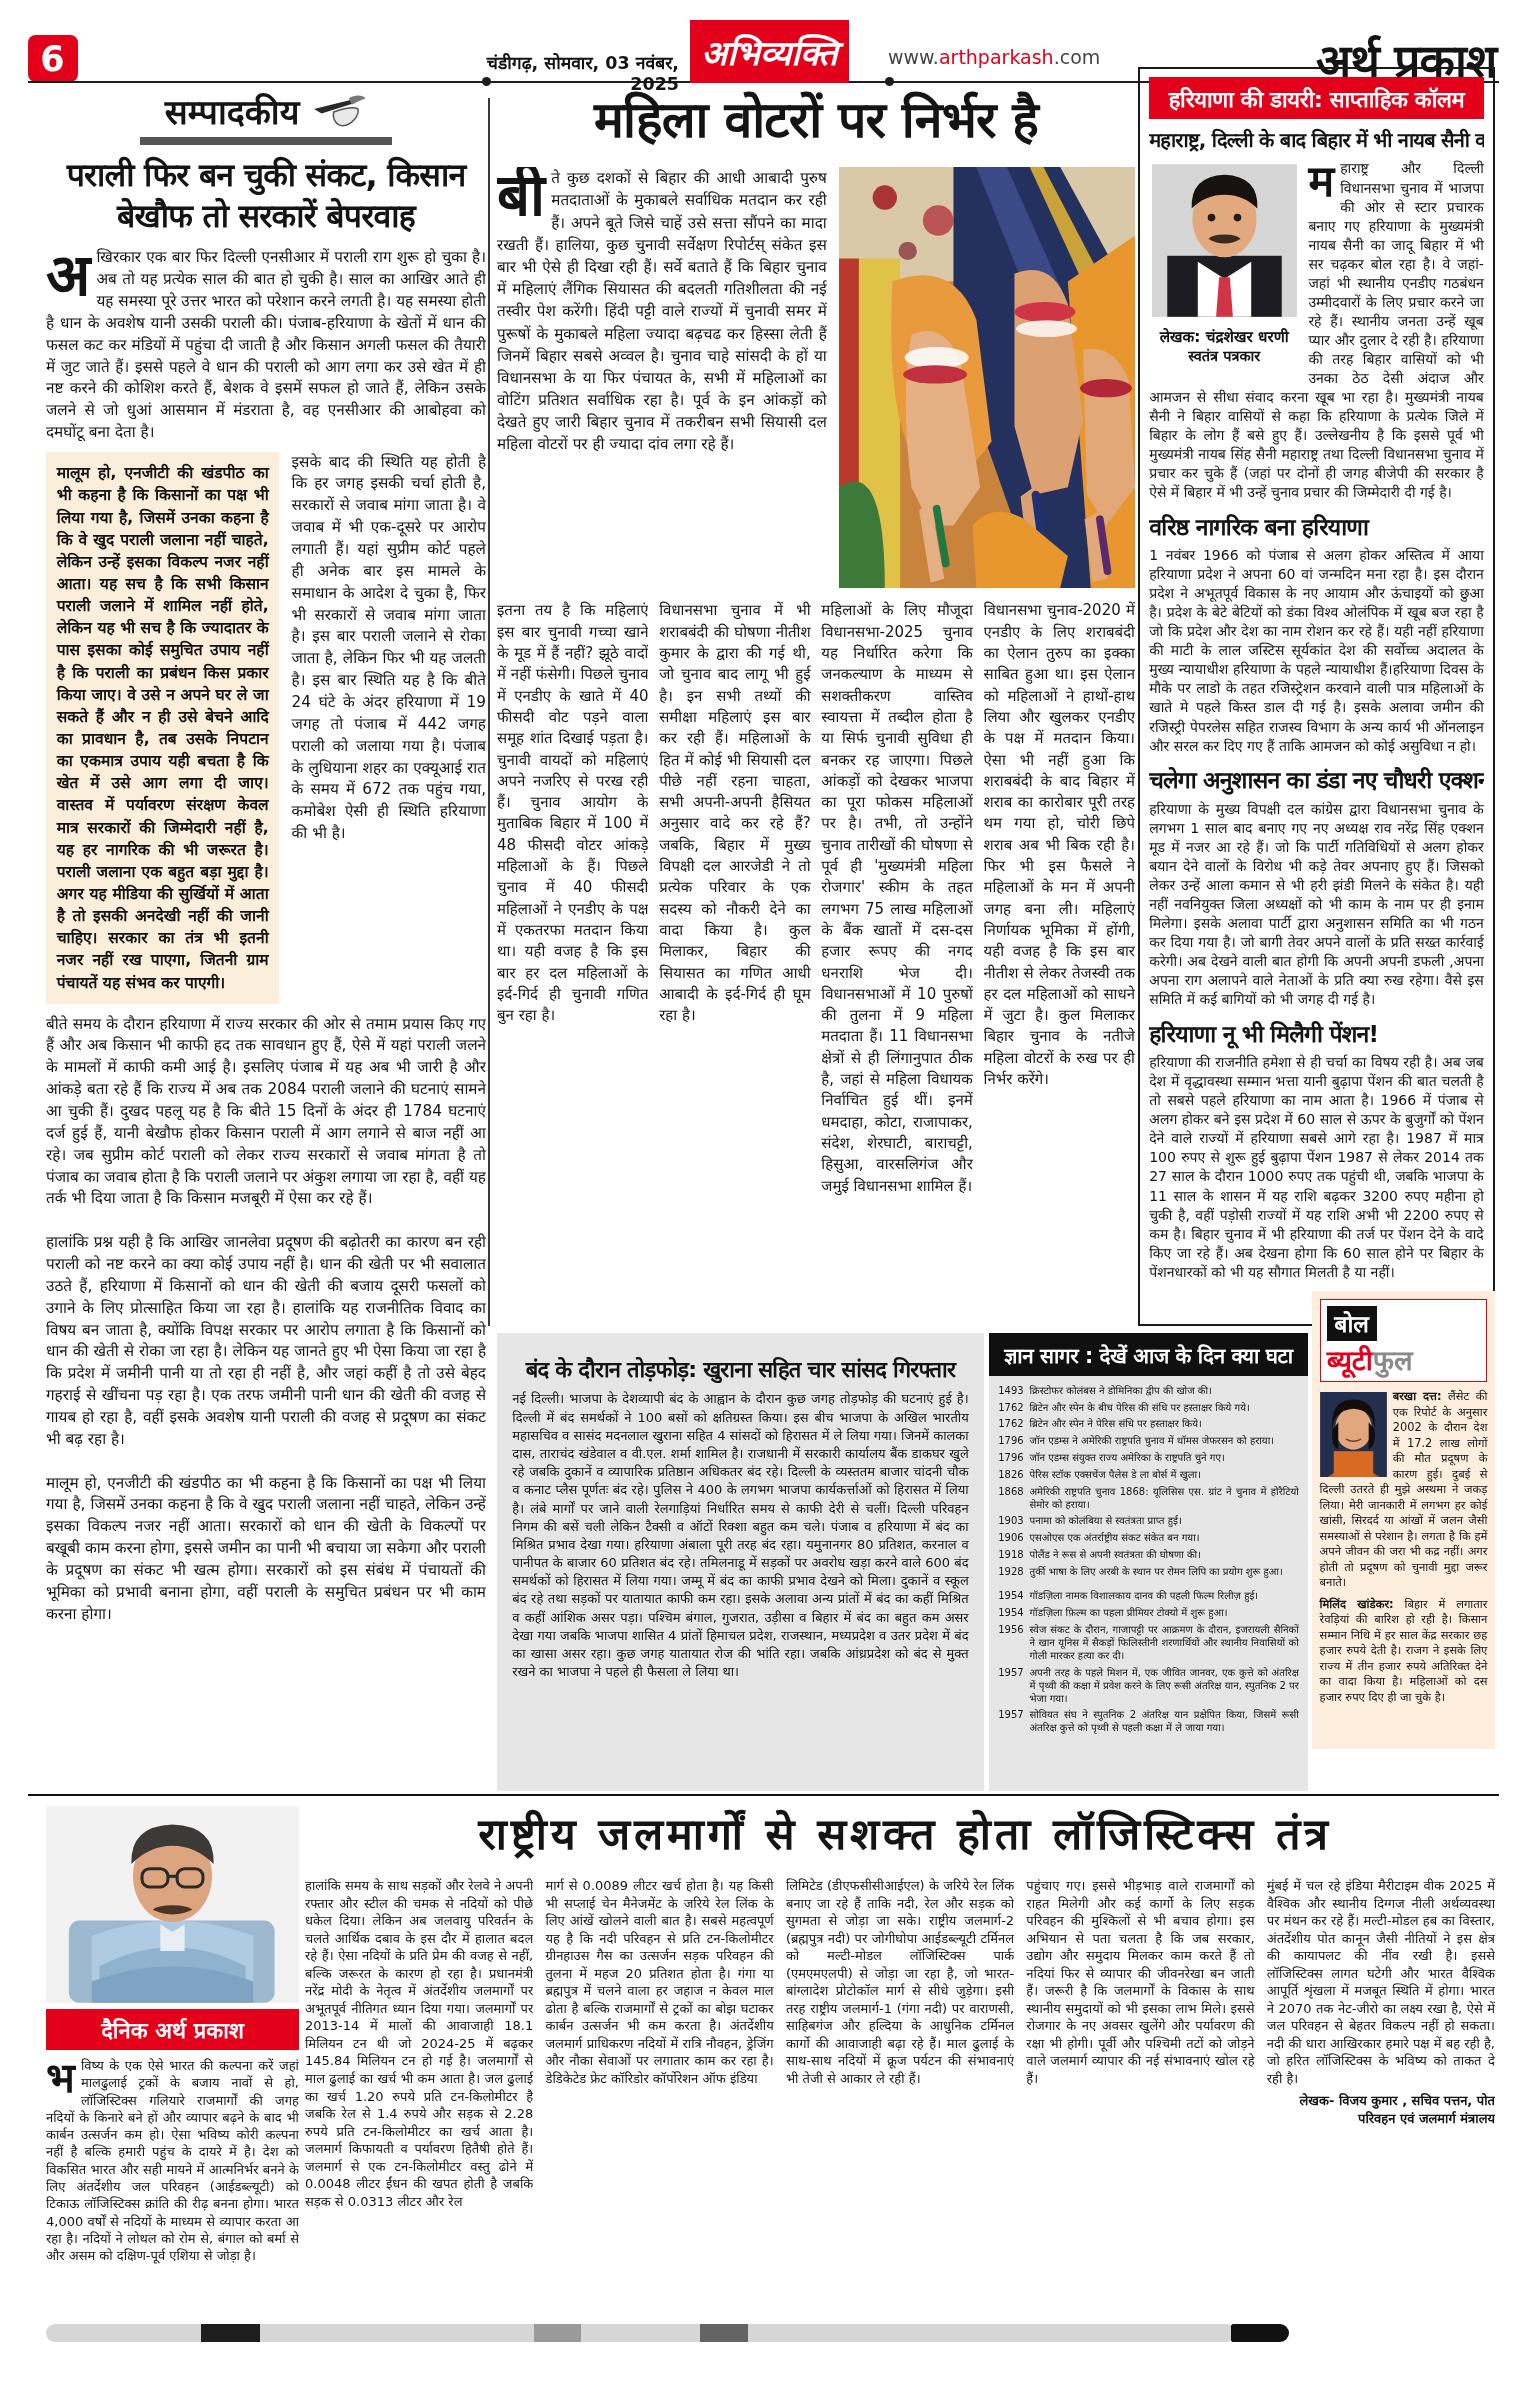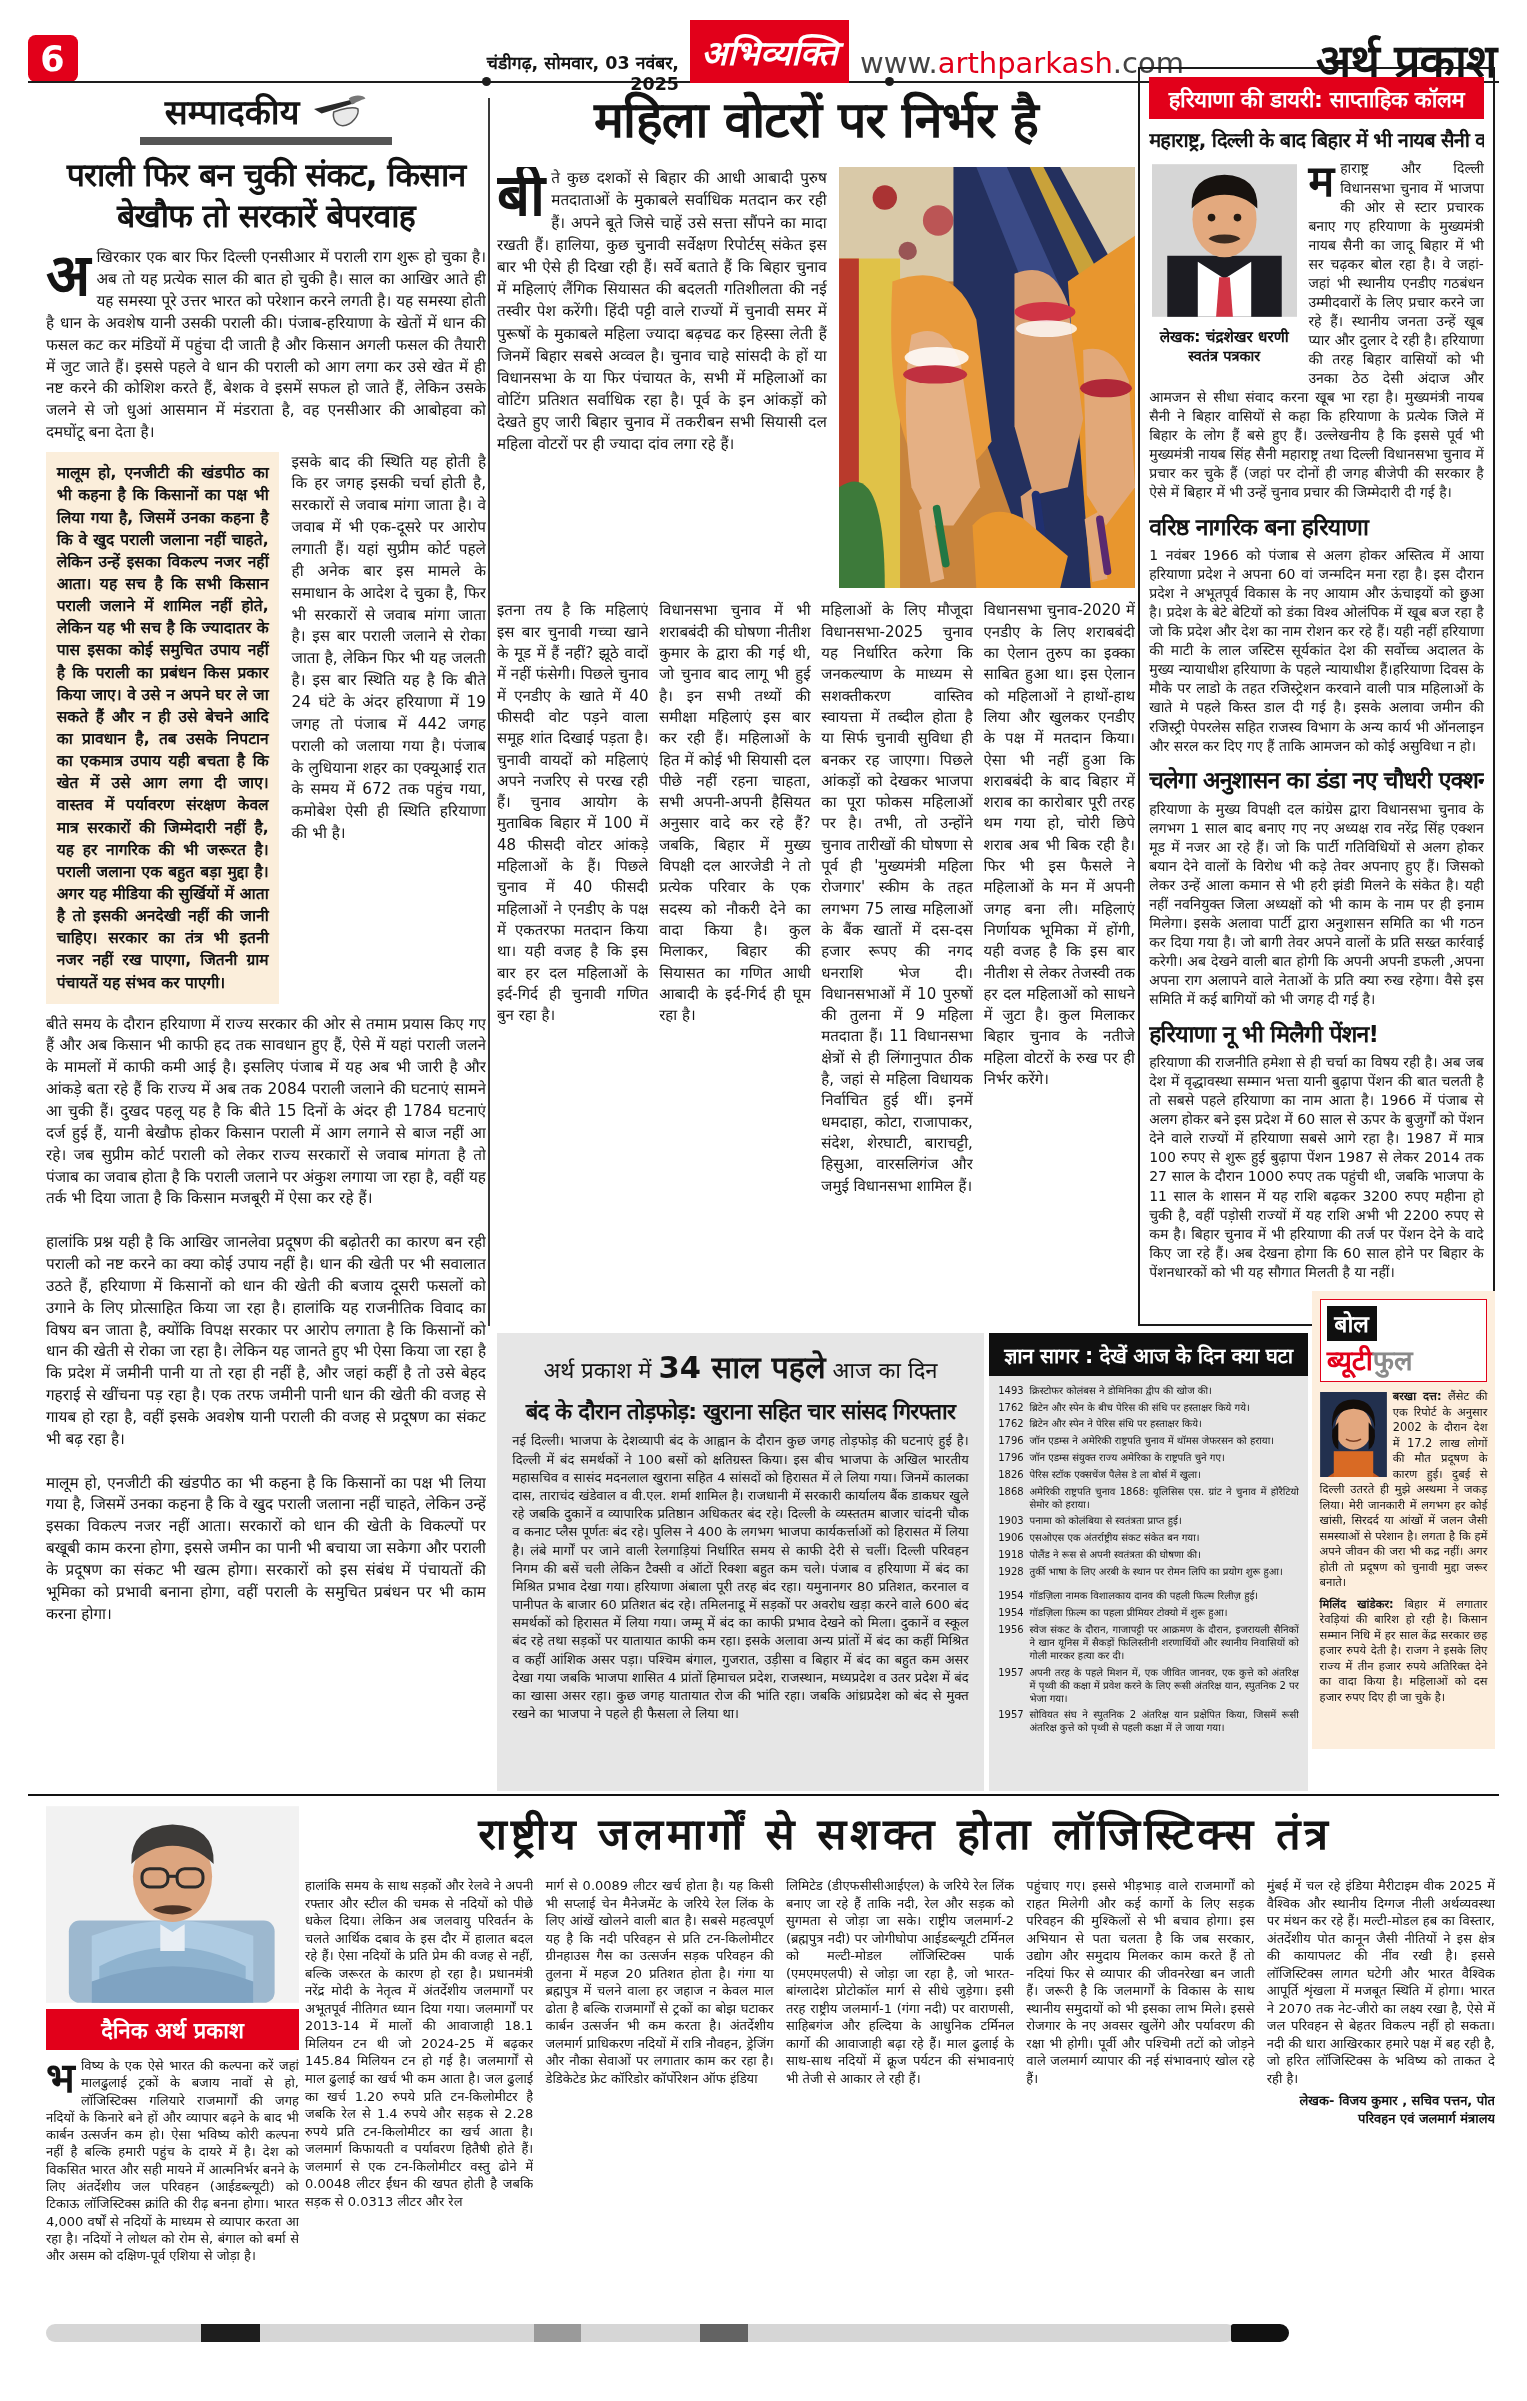--- a/index.html
+++ b/index.html
@@ -11,21 +11,21 @@
   .hidden-overflow{overflow:hidden;}
 
   
   .pagenum{left:27.5px;top:35px;width:50px;height:47px;background:#e2001a;border-radius:7.6px;
            color:#fff;font-size:35px;font-weight:bold;display:flex;align-items:center;justify-content:center;}
   .header-rule{left:27.5px;top:81px;width:1471px;height:2.3px;background:#1d1d1d;}
   .header-dot{width:9.2px;height:9.2px;border-radius:50%;background:#1d1d1d;top:77px;}
   .dateline{left:450px;top:50px;width:229px;font-size:17.5px;font-weight:bold;text-align:right;}
   .section-box{left:690px;top:20px;width:159px;height:63px;background:#e2001a;color:#fff;
                font-size:34px;font-weight:bold;font-style:italic;display:flex;align-items:center;justify-content:center;}
-  .website{left:860px;top:46px;font-size:29px;color:#444;}
+  .website{left:888px;top:46px;font-size:19px;color:#444;}
   .website .brand{color:#e2001a;}
   .masthead{right:30.5px;top:27.5px;font-size:46px;font-weight:800;letter-spacing:-0.8px;}
 
   .v-rule{left:488px;top:98px;width:1.5px;height:1228px;background:#3a3a3a;}
   .bottom-rule{left:27.5px;top:1794px;width:1471px;height:2.3px;background:#111;}
 
   
   .editorial{left:46px;top:88px;width:440px;height:1703px;}
   .ed-kicker-row{text-align:center;font-size:34px;font-weight:bold;}
   .ed-kicker-bar{width:252px;height:8.4px;background:#555;margin:3.1px auto 9.2px auto;}
@@ -206,21 +206,20 @@
     </div>
     <div class="diary-sub">वरिष्ठ नागरिक बना हरियाणा</div>
     <div class="diary-body jt">1 नवंबर 1966 को पंजाब से अलग होकर अस्तित्व में आया हरियाणा प्रदेश ने अपना 60 वां जन्मदिन मना रहा है। इस दौरान प्रदेश ने अभूतपूर्व विकास के नए आयाम और ऊंचाइयों को छुआ है। प्रदेश के बेटे बेटियों को डंका विश्व ओलंपिक में खूब बज रहा है जो कि प्रदेश और देश का नाम रोशन कर रहे हैं। यही नहीं हरियाणा की माटी के लाल जस्टिस सूर्यकांत देश की सर्वोच्च अदालत के मुख्य न्यायाधीश हरियाणा के पहले न्यायाधीश हैं।हरियाणा दिवस के मौके पर लाडो के तहत रजिस्ट्रेशन करवाने वाली पात्र महिलाओं के खाते मे पहले किस्त डाल दी गई है। इसके अलावा जमीन की रजिस्ट्री पेपरलेस सहित राजस्व विभाग के अन्य कार्य भी ऑनलाइन और सरल कर दिए गए हैं ताकि आमजन को कोई असुविधा न हो।</div>
     <div class="diary-sub">चलेगा अनुशासन का डंडा नए चौधरी एक्शन मोड में</div>
     <div class="diary-body jt">हरियाणा के मुख्य विपक्षी दल कांग्रेस द्वारा विधानसभा चुनाव के लगभग 1 साल बाद बनाए गए नए अध्यक्ष राव नरेंद्र सिंह एक्शन मूड में नजर आ रहे हैं। जो कि पार्टी गतिविधियों से अलग होकर बयान देने वालों के विरोध भी कड़े तेवर अपनाए हुए हैं। जिसको लेकर उन्हें आला कमान से भी हरी झंडी मिलने के संकेत है। यही नहीं नवनियुक्त जिला अध्यक्षों को भी काम के नाम पर ही इनाम मिलेगा। इसके अलावा पार्टी द्वारा अनुशासन समिति का भी गठन कर दिया गया है। जो बागी तेवर अपने वालों के प्रति सख्त कार्रवाई करेगी। अब देखने वाली बात होगी कि अपनी अपनी डफली ,अपना अपना राग अलापने वाले नेताओं के प्रति क्या रुख रहेगा। वैसे इस समिति में कई बागियों को भी जगह दी गई है।</div>
     <div class="diary-sub">हरियाणा नू भी मिलैगी पेंशन!</div>
     <div class="diary-body jt">हरियाणा की राजनीति हमेशा से ही चर्चा का विषय रही है। अब जब देश में वृद्धावस्था सम्मान भत्ता यानी बुढ़ापा पेंशन की बात चलती है तो सबसे पहले हरियाणा का नाम आता है। 1966 में पंजाब से अलग होकर बने इस प्रदेश में 60 साल से ऊपर के बुजुर्गों को पेंशन देने वाले राज्यों में हरियाणा सबसे आगे रहा है। 1987 में मात्र 100 रुपए से शुरू हुई बुढ़ापा पेंशन 1987 से लेकर 2014 तक 27 साल के दौरान 1000 रुपए तक पहुंची थी, जबकि भाजपा के 11 साल के शासन में यह राशि बढ़कर 3200 रुपए महीना हो चुकी है, वहीं पड़ोसी राज्यों में यह राशि अभी भी 2200 रुपए से कम है। बिहार चुनाव में भी हरियाणा की तर्ज पर पेंशन देने के वादे किए जा रहे हैं। अब देखना होगा कि 60 साल होने पर बिहार के पेंशनधारकों को भी यह सौगात मिलती है या नहीं।</div>
   </div>
 
   <div class="abs years-box hidden-overflow">
-    <div class="years-kicker"><span>अर्थ प्रकाश में</span> <span class="big">34 साल पहले</span> <span>आज का दिन</span></div>
     <div class="years-headline">बंद के दौरान तोड़फोड़: खुराना सहित चार सांसद गिरफ्तार</div>
     <div class="years-body jt">नई दिल्ली। भाजपा के देशव्यापी बंद के आह्वान के दौरान कुछ जगह तोड़फोड़ की घटनाएं हुई है। दिल्ली में बंद समर्थकों ने 100 बसों को क्षतिग्रस्त किया। इस बीच भाजपा के अखिल भारतीय महासचिव व सासंद मदनलाल खुराना सहित 4 सांसदों को हिरासत में ले लिया गया। जिनमें कालका दास, ताराचंद खंडेवाल व वी.एल. शर्मा शामिल है। राजधानी में सरकारी कार्यालय बैंक डाकघर खुले रहे जबकि दुकानें व व्यापारिक प्रतिष्ठान अधिकतर बंद रहे। दिल्ली के व्यस्ततम बाजार चांदनी चौक व कनाट प्लैस पूर्णतः बंद रहे। पुलिस ने 400 के लगभग भाजपा कार्यकर्त्ताओं को हिरासत में लिया है। लंबे मार्गों पर जाने वाली रेलगाड़ियां निर्धारित समय से काफी देरी से चलीं। दिल्ली परिवहन निगम की बसें चली लेकिन टैक्सी व ऑटों रिक्शा बहुत कम चले। पंजाब व हरियाणा में बंद का मिश्रित प्रभाव देखा गया। हरियाणा अंबाला पूरी तरह बंद रहा। यमुनानगर 80 प्रतिशत, करनाल व पानीपत के बाजार 60 प्रतिशत बंद रहे। तमिलनाडू में सड़कों पर अवरोध खड़ा करने वाले 600 बंद समर्थकों को हिरासत में लिया गया। जम्मू में बंद का काफी प्रभाव देखने को मिला। दुकानें व स्कूल बंद रहे तथा सड़कों पर यातायात काफी कम रहा। इसके अलावा अन्य प्रांतों में बंद का कहीं मिश्रित व कहीं आंशिक असर पड़ा। पश्चिम बंगाल, गुजरात, उड़ीसा व बिहार में बंद का बहुत कम असर देखा गया जबकि भाजपा शासित 4 प्रांतों हिमाचल प्रदेश, राजस्थान, मध्यप्रदेश व उतर प्रदेश में बंद का खासा असर रहा। कुछ जगह यातायात रोज की भांति रहा। जबकि आंध्रप्रदेश को बंद से मुक्त रखने का भाजपा ने पहले ही फैसला ले लिया था।</div>
   </div>
 
   <div class="abs gyan-box">
     <div class="gyan-title">ज्ञान सागर : देखें आज के दिन क्या घटा</div>
     <div class="gyan-cols">
       <div class="gyan-col">
         <div class="gyan-entry">
             <span class="gyan-year">1493</span>

